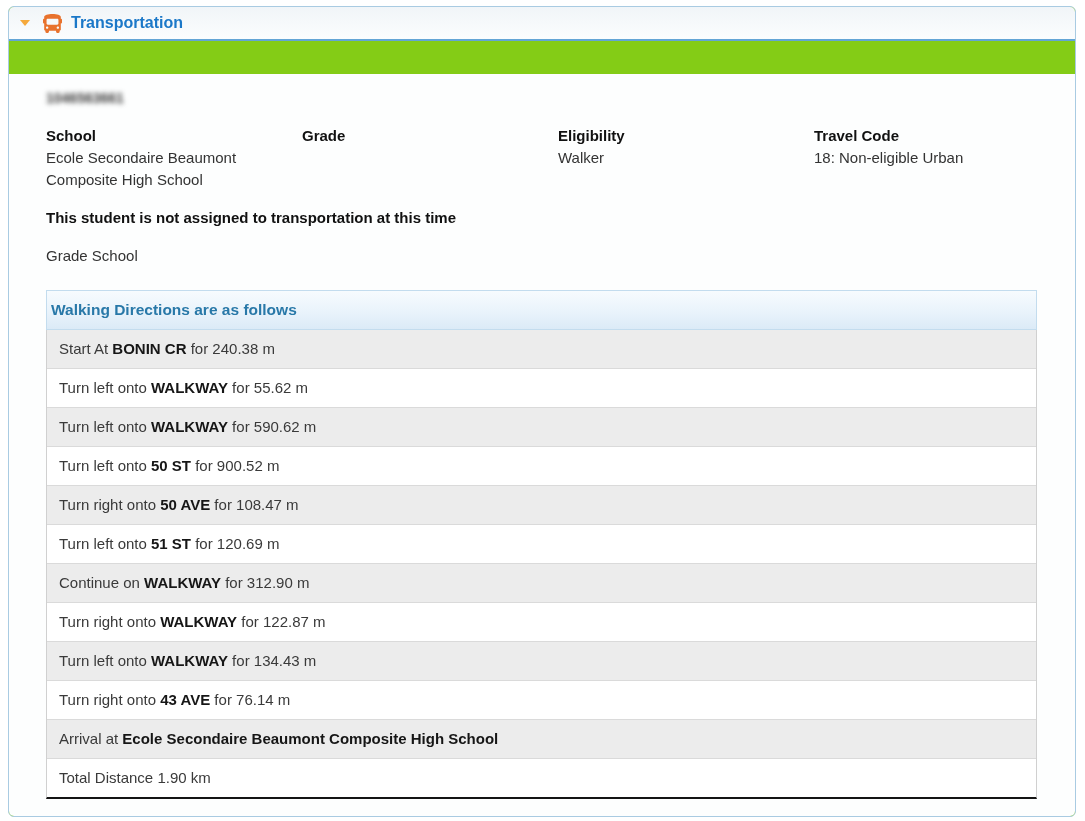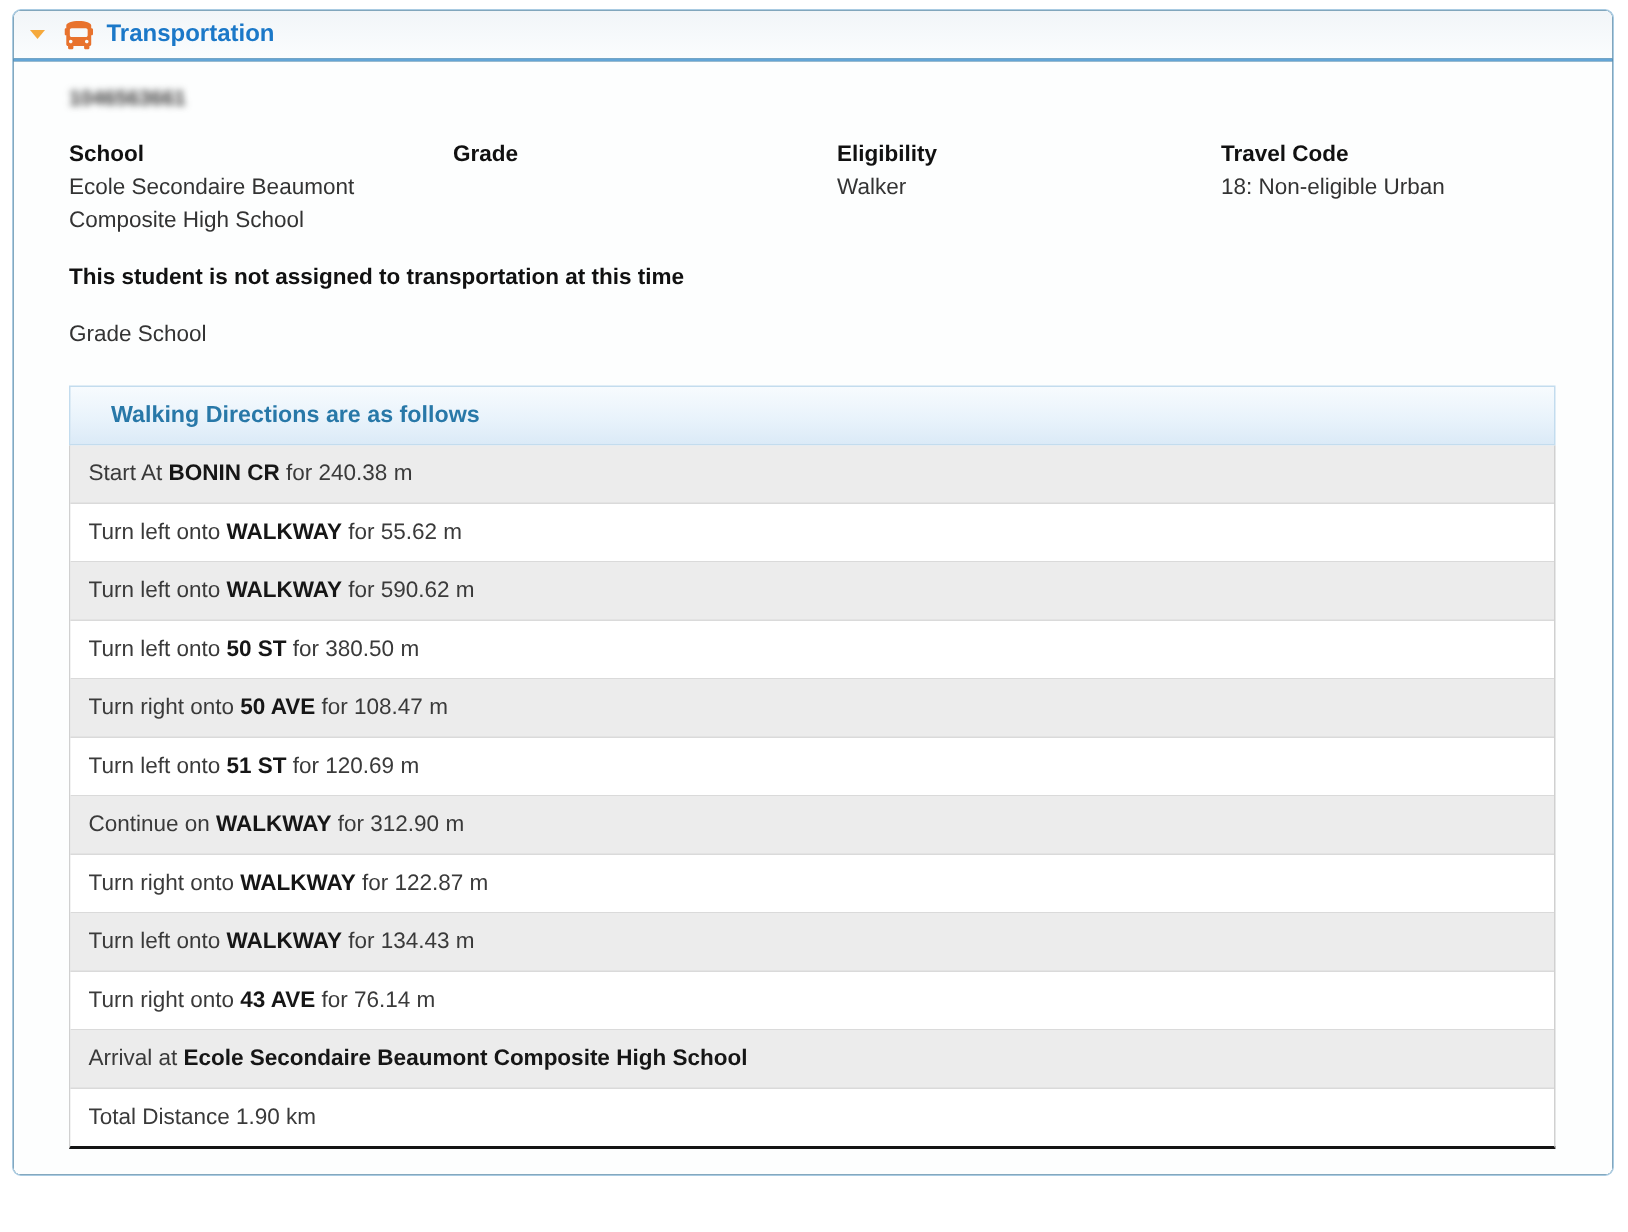--- a/index.html
+++ b/index.html
@@ -10,21 +10,21 @@
     overflow: hidden;
     color: #333;
   }
   .page { position: relative; width: 1085px; height: 821px; }
 
   
   .panel {
     margin: 6px 9px 0 8px;
     border: 1px solid #a9cbe2;
     border-radius: 6px;
-    background: #0c4a6e;
+    background: #84cc16;
     overflow: hidden;
   }
   .panel-header {
     display: flex;
     align-items: center;
     height: 34px;
     background: linear-gradient(#f1f5f8, #fbfdfe);
     border-bottom: 2px solid #63a5d6;
     cursor: pointer;
   }
@@ -37,21 +37,21 @@
   }
   .bus { margin-left: 13px; display: flex; align-items: center; }
   .panel-title {
     margin-left: 9px;
     font-size: 16px;
     font-weight: 700;
     color: #1b78c8;
   }
 
   
-  .panel-body { padding: 16px 40px 17px 37px; background: #fdfefe; }
+  .panel-body { padding: 16px 40px 17px 37px; background: #fdfefe; margin-top: 33px; }
 
   .student-id {
     font-size: 14px;
     font-weight: 700;
     color: #3c3c3c;
     filter: blur(2.6px);
     height: 17px;
     width: 110px;
     margin-bottom: 18px;
     user-select: none;
@@ -65,21 +65,21 @@
 
   .notice { font-size: 15px; font-weight: 700; color: #111; line-height: 22px; }
   .to-school { font-size: 15px; line-height: 22px; }
   .from-school { font-size: 15px; line-height: 22px; margin-top: 16px; }
 
   
   .directions { margin-top: 23px; width: 991px; }
   .directions-header {
     height: 40px;
     line-height: 38px;
-    padding-left: 27px;
+    padding-left: 4px;
     font-size: 15.5px;
     font-weight: 700;
     color: #2878a8;
     background: linear-gradient(#f7fbfe, #e9f3fb 55%, #dbeaf7);
     border: 1px solid #c3dcee;
   }
   .directions-rows {
     border-left: 1px solid #d0d0d0;
     border-right: 1px solid #d0d0d0;
     border-bottom: 2px solid #141414;
@@ -145,21 +145,21 @@
       <div class="directions">
         <div class="directions-header">Walking Directions are as follows</div>
         <div class="directions-rows">
 
             <div class="direction-row"><span>Start At </span><span class="street">BONIN CR</span><span> for 240.38 m</span></div>
 
             <div class="direction-row"><span>Turn left onto </span><span class="street">WALKWAY</span><span> for 55.62 m</span></div>
 
             <div class="direction-row"><span>Turn left onto </span><span class="street">WALKWAY</span><span> for 590.62 m</span></div>
 
-            <div class="direction-row"><span>Turn left onto </span><span class="street">50 ST</span><span> for 380.50 m</span></div>
+            <div class="direction-row"><span>Turn left onto </span><span class="street">50 ST</span><span> for 900.52 m</span></div>
 
             <div class="direction-row"><span>Turn right onto </span><span class="street">50 AVE</span><span> for 108.47 m</span></div>
 
             <div class="direction-row"><span>Turn left onto </span><span class="street">51 ST</span><span> for 120.69 m</span></div>
 
             <div class="direction-row"><span>Continue on </span><span class="street">WALKWAY</span><span> for 312.90 m</span></div>
 
             <div class="direction-row"><span>Turn right onto </span><span class="street">WALKWAY</span><span> for 122.87 m</span></div>
 
             <div class="direction-row"><span>Turn left onto </span><span class="street">WALKWAY</span><span> for 134.43 m</span></div>

